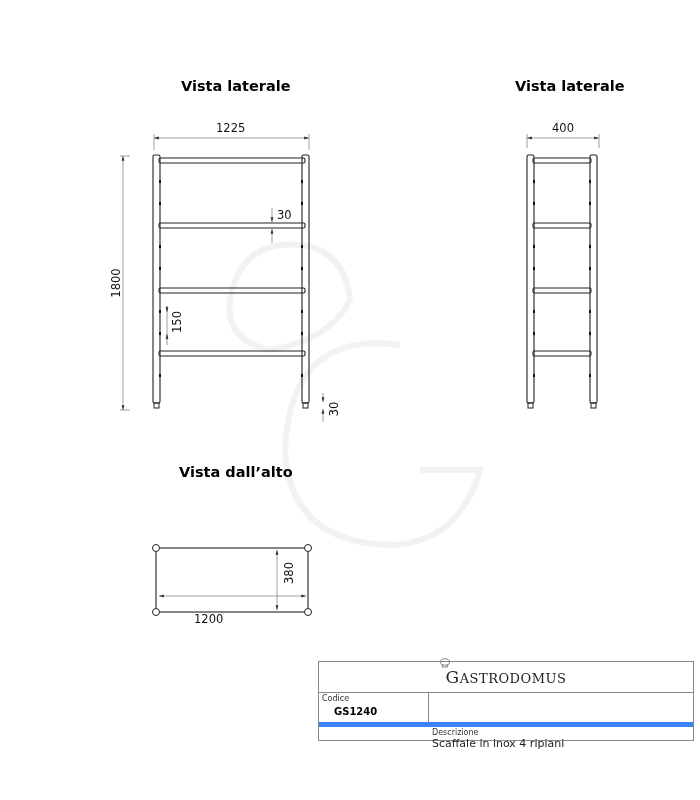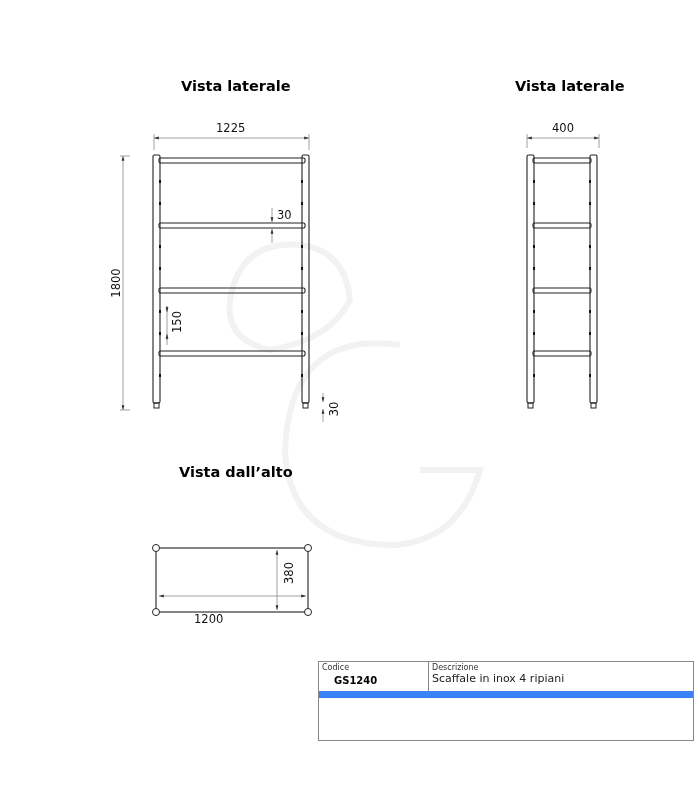--- a/index.html
+++ b/index.html
@@ -6,23 +6,23 @@
   body { width: 700px; height: 800px; position: relative; overflow: hidden; font-family: "DejaVu Sans", sans-serif; color: #000; }
   .view-title { position: absolute; font-family: "DejaVu Sans", sans-serif; font-weight: bold; font-size: 14.5px; white-space: nowrap; }
   .dim { position: absolute; font-family: "DejaVu Sans", sans-serif; font-size: 11.5px; white-space: nowrap; color: #111; }
   .dim.rot { transform: rotate(-90deg); transform-origin: center center; }
   svg.drawing { position: absolute; left: 0; top: 0; }
   .title-block { position: absolute; left: 318px; top: 661px; width: 376px; height: 80px; border: 1px solid #888; box-sizing: border-box; font-family: "DejaVu Sans", sans-serif; }
   .tb-logo-row { height: 30px; border-bottom: 1px solid #888; display: flex; align-items: center; justify-content: center; position: relative; }
   .tb-logo { font-family: "DejaVu Serif", serif; font-size: 13px; letter-spacing: 0.5px; color: #222; position: relative; }
   .tb-logo .big { font-size: 17px; }
   .tb-logo-icon { position: absolute; left: -7px; top: -9px; width: 12px; height: 10px; }
-  .tb-mid { height: 29px; border-bottom: 7px solid #3b82f6; display: flex; }
+  .tb-mid { height: 29px; border-bottom: 5px solid #3b82f6; display: flex; }
   .tb-code { width: 110px; border-right: 1px solid #888; padding: 1px 3px; box-sizing: border-box; }
-  .tb-desc { flex: 1; padding: 1px 3px; box-sizing: border-box; }
+  .tb-desc { flex: 1; padding: 1px 3px; box-sizing: border-box; margin-top: 34px; }
   .tb-label { font-size: 8px; color: #333; line-height: 10px; }
   .tb-code-val { font-size: 10px; font-weight: bold; line-height: 14px; margin-top: 1px; margin-left: 12px; }
   .tb-desc-val { font-size: 11px; line-height: 12px; color: #222; }
   .tb-foot { font-size: 8px; padding: 4px 3px; color: #222; white-space: nowrap; }
 </style>
 </head>
 <body>
 
 <svg class="drawing" width="700" height="800" viewBox="0 0 700 800">
   <defs>
@@ -135,20 +135,29 @@
 <div class="dim" style="left:277px; top:208px;">30</div>
 <div class="dim rot" style="left:166px; top:315px;">150</div>
 <div class="dim rot" style="left:327px; top:402px;">30</div>
 
 <div class="dim" style="left:552px; top:121px;">400</div>
 
 <div class="dim" style="left:194px; top:612px;">1200</div>
 <div class="dim rot" style="left:278px; top:566px;">380</div>
 
 <div class="title-block">
+  <div class="tb-logo-row">
+    <div class="tb-logo">
+      <svg class="tb-logo-icon" viewBox="0 0 12 10">
+        <ellipse cx="6" cy="4" rx="4.5" ry="3.2" fill="none" stroke="#777" stroke-width="0.9"></ellipse>
+        <path d="M3,6 L3.5,9 L8.5,9 L9,6" fill="none" stroke="#777" stroke-width="0.9"></path>
+      </svg>
+      <span class="big">G</span><span>ASTRODOMUS</span>
+    </div>
+  </div>
   <div class="tb-mid">
     <div class="tb-code">
       <div class="tb-label">Codice</div>
       <div class="tb-code-val">GS1240</div>
     </div>
     <div class="tb-desc">
       <div class="tb-label">Descrizione</div>
       <div class="tb-desc-val">Scaffale in inox 4 ripiani</div>
     </div>
   </div>

